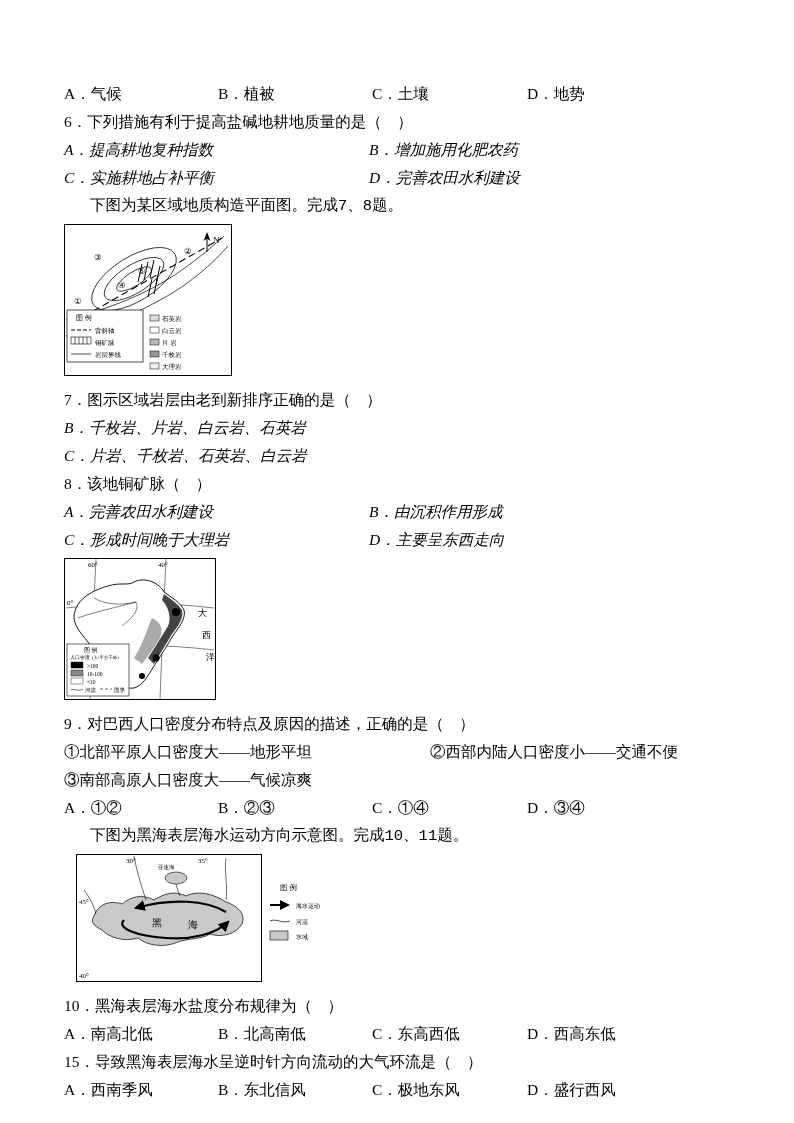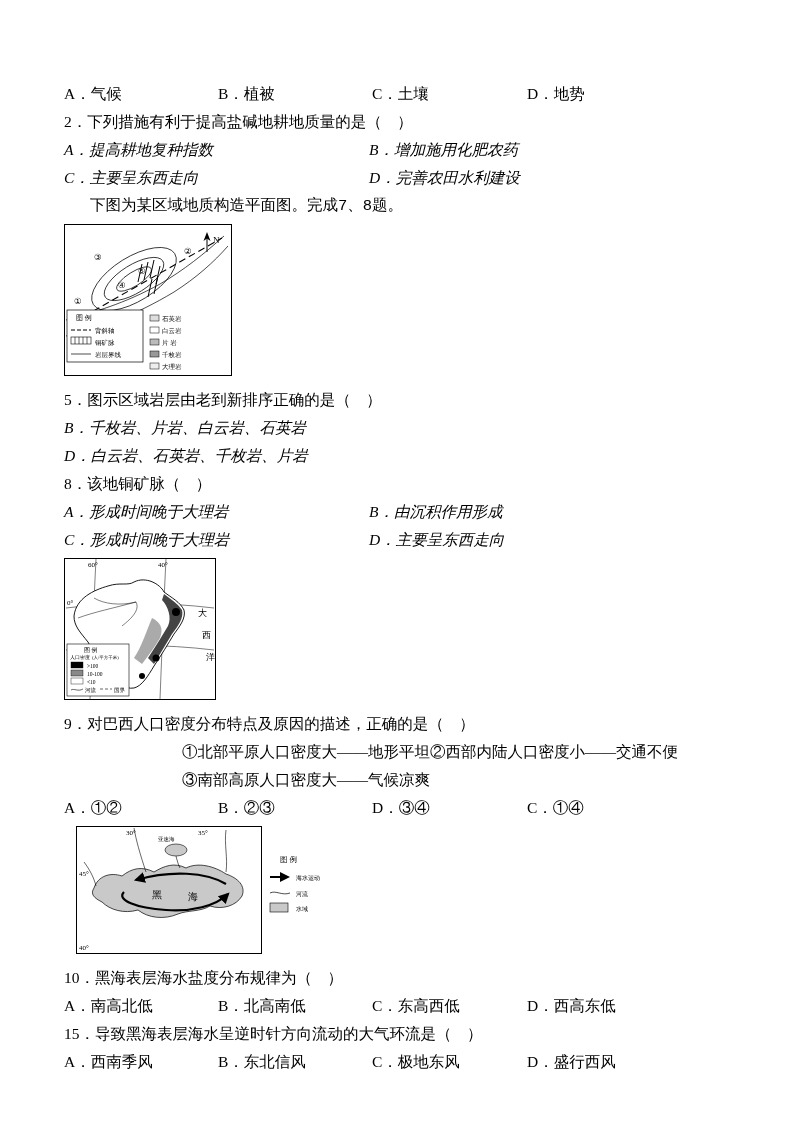--- a/index.html
+++ b/index.html
@@ -9,45 +9,45 @@
     background:#ffffff;
     color:#000;
     font-family:"Liberation Serif","DejaVu Serif",serif;
     font-size:15.5px;
     overflow:hidden;
   }
   .content{position:absolute;left:64px;top:80px;right:52px;}
   .row{line-height:28px;white-space:nowrap;}
   .opts4{display:grid;grid-template-columns:154px 154px 155px 1fr;}
   .opts2{display:grid;grid-template-columns:305px 1fr;font-style:italic;}
-  .pair2{display:grid;grid-template-columns:366px 1fr;text-align:right;}
+  .pair2{display:grid;grid-template-columns:366px 1fr;}
   .intro{padding-left:26px;font-family:Liberation Mono, monospace;}
   figure{margin:4px 0 6px 0;padding:0;}
   svg text{font-family:"Liberation Serif","DejaVu Serif",serif;fill:#000;}
 </style>
 </head>
 <body>
 
 <div class="page">
  <div class="content">
 
   <div class="row opts4">
     <span>A．气候</span>
     <span>B．植被</span>
     <span>C．土壤</span>
     <span>D．地势</span>
   </div>
 
-  <div class="row">2．下列措施有利于提高盐碱地耕地质量的是（　）</div>
+  <div class="row">6．下列措施有利于提高盐碱地耕地质量的是（　）</div>
   <div class="row opts2">
     <span>A．提高耕地复种指数</span>
     <span>B．增加施用化肥农药</span>
   </div>
   <div class="row opts2">
-    <span>C．主要呈东西走向</span>
+    <span>C．实施耕地占补平衡</span>
     <span>D．完善农田水利建设</span>
   </div>
 
   <div class="row intro">下图为某区域地质构造平面图。完成7、8题。</div>
 
   <figure>
     <svg width="168" height="152" viewBox="0 0 168 152">
       <rect x="0.5" y="0.5" width="167" height="151" fill="#fff" stroke="#000"></rect>
       <g>
         <line x1="143" y1="28" x2="143" y2="12" stroke="#000" stroke-width="1"></line>
@@ -99,31 +99,31 @@
         <rect x="86" y="115" width="9" height="6" fill="#bbb" stroke="#000" stroke-width="0.5"></rect>
             <text x="98" y="121">片 岩</text>
         <rect x="86" y="127" width="9" height="6" fill="#999" stroke="#000" stroke-width="0.5"></rect>
             <text x="98" y="133">千枚岩</text>
         <rect x="86" y="139" width="9" height="6" fill="#eee" stroke="#000" stroke-width="0.5"></rect>
             <text x="98" y="145">大理岩</text>
       </g>
     </svg>
   </figure>
 
-  <div class="row">5．图示区域岩层由老到新排序正确的是（　）</div>
+  <div class="row">7．图示区域岩层由老到新排序正确的是（　）</div>
   <div class="row opts2">
     <span>B．千枚岩、片岩、白云岩、石英岩</span>
   </div>
   <div class="row opts2">
-    <span>D．白云岩、石英岩、千枚岩、片岩</span>
+    <span>C．片岩、千枚岩、石英岩、白云岩</span>
   </div>
 
   <div class="row">8．该地铜矿脉（　）</div>
   <div class="row opts2">
-    <span>A．形成时间晚于大理岩</span>
+    <span>A．完善农田水利建设</span>
     <span>B．由沉积作用形成</span>
   </div>
   <div class="row opts2">
     <span>C．形成时间晚于大理岩</span>
     <span>D．主要呈东西走向</span>
   </div>
 
 
   <figure>
     <svg width="152" height="142" viewBox="0 0 152 142">
@@ -178,24 +178,25 @@
   <div class="row pair2">
     <span>①北部平原人口密度大——地形平坦</span>
     <span>②西部内陆人口密度小——交通不便</span>
   </div>
   <div class="row pair2">
     <span>③南部高原人口密度大——气候凉爽</span>
   </div>
   <div class="row opts4">
     <span>A．①②</span>
     <span>B．②③</span>
+    <span>C．①④</span>
     <span>D．③④</span>
-    <span>C．①④</span>
-  </div>
-
+  </div>
+
+  <div class="row intro">下图为黑海表层海水运动方向示意图。完成10、11题。</div>
 
   <figure style="margin-left:12px;">
     <svg width="250" height="128" viewBox="0 0 250 128">
       <defs>
         <marker id="arrowBlk" viewBox="0 0 10 10" refX="8" refY="5" markerWidth="5" markerHeight="5" orient="auto-start-reverse">
           <path d="M0,0 L10,5 L0,10 z" fill="#000"></path>
         </marker>
       </defs>
       <rect x="0.5" y="0.5" width="185" height="127" fill="#fff" stroke="#000"></rect>
       <text x="3" y="50" font-size="7">45°</text>

